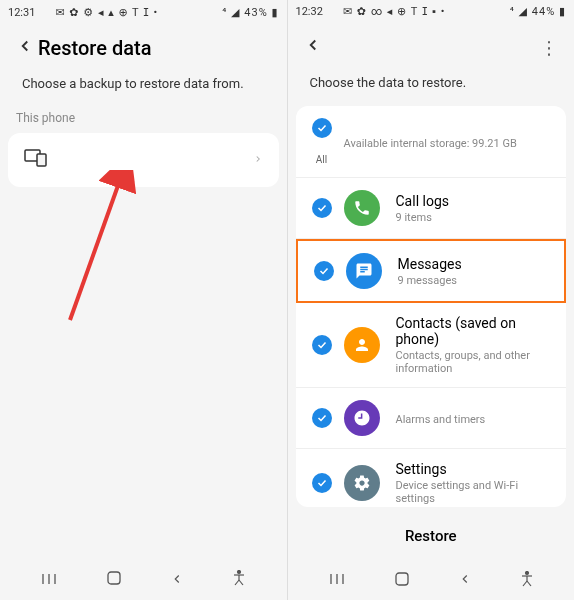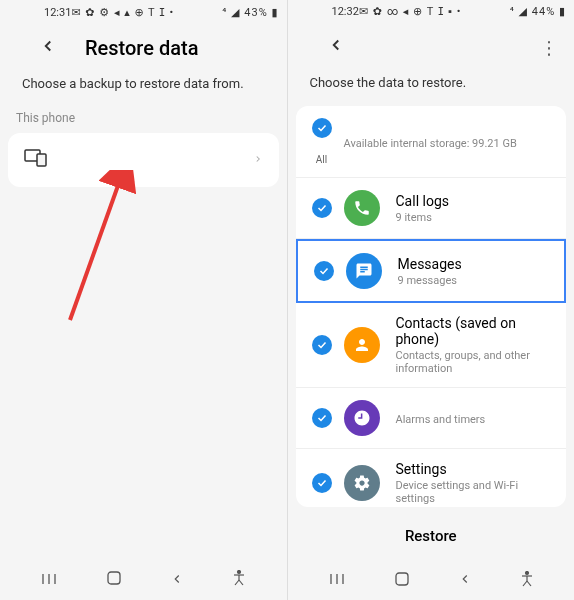--- a/index.html
+++ b/index.html
@@ -1,41 +1,41 @@
 <!DOCTYPE html>
 <html><head>
   <meta charset="utf-8">
   <style>
     * { margin: 0; padding: 0; box-sizing: border-box; font-family: -apple-system, BlinkMacSystemFont, 'Segoe UI', Roboto, sans-serif; }
     body { width: 574px; height: 600px; background: #f5f5f5; display: flex; position: relative; }
     .screen { flex: 1; background: #f5f5f5; display: flex; flex-direction: column; position: relative; }
     .screen-left { border-right: 1px solid #ddd; }
     .status-bar { height: 24px; display: flex; align-items: center; justify-content: space-between; padding: 0 8px; font-size: 11px; color: #333; }
-    .status-left { display: flex; align-items: center; gap: 0; margin-left: 36px; }
+    .status-left { display: flex; align-items: center; gap: 20px; }
     .status-right { display: flex; align-items: center; gap: 4px; }
     .status-icons { letter-spacing: 1px; }
-    .header { display: flex; align-items: center; padding: 12px 16px; gap: 28px; margin-left: 23px; }
+    .header { display: flex; align-items: center; padding: 12px 16px; gap: 4px; }
     .header-title { font-size: 20px; font-weight: 500; color: #000; }
     .back-btn { font-size: 20px; color: #333; cursor: pointer; }
     .more-btn { margin-left: auto; font-size: 18px; color: #555; cursor: pointer; }
     .subtitle { padding: 4px 22px 12px; font-size: 13px; color: #333; }
     .section-label { padding: 8px 16px 4px; font-size: 12px; color: #888; }
     .backup-card { background: #fff; border-radius: 12px; margin: 4px 8px; padding: 16px; display: flex; align-items: center; justify-content: space-between; cursor: pointer; }
     .backup-icon { width: 24px; height: 18px; }
     .chevron { color: #aaa; font-size: 14px; }
     .list-card { background: #fff; border-radius: 12px; margin: 4px 8px; overflow: hidden; }
     .all-row { display: flex; align-items: center; padding: 12px 16px; gap: 12px; border-bottom: 1px solid #eee; }
     .all-col { display: flex; flex-direction: column; align-items: center; gap: 16px; }
     .all-label { font-size: 10px; color: #666; }
     .all-text { flex: 1; }
     .all-title { font-size: 14px; color: #000; }
     .all-sub { font-size: 11px; color: #888; margin-top: 4px; }
     .item-row { display: flex; align-items: center; padding: 12px 16px; gap: 12px; border-bottom: 1px solid #eee; }
     .item-row:last-child { border-bottom: none; }
-    .item-row.highlighted { border: 2px solid #3b82f6; }
+    .item-row.highlighted { border: 2px solid #f97316; }
     .checkbox { width: 20px; height: 20px; border-radius: 50%; background: #1e88e5; display: flex; align-items: center; justify-content: center; flex-shrink: 0; }
     .checkbox svg { width: 12px; height: 12px; }
     .app-icon { width: 36px; height: 36px; border-radius: 50%; display: flex; align-items: center; justify-content: center; flex-shrink: 0; }
     .app-icon svg { width: 18px; height: 18px; }
     .item-text { flex: 1; padding-left: 4px; }
     .item-title { font-size: 14px; color: #000; }
     .item-sub { font-size: 11px; color: #888; margin-top: 2px; }
     .restore-btn { text-align: center; padding: 16px; font-size: 15px; font-weight: 500; color: #000; cursor: pointer; }
     .nav-bar { margin-top: auto; height: 40px; display: flex; align-items: center; justify-content: space-around; padding: 0 16px; }
     .nav-icon { color: #555; }

